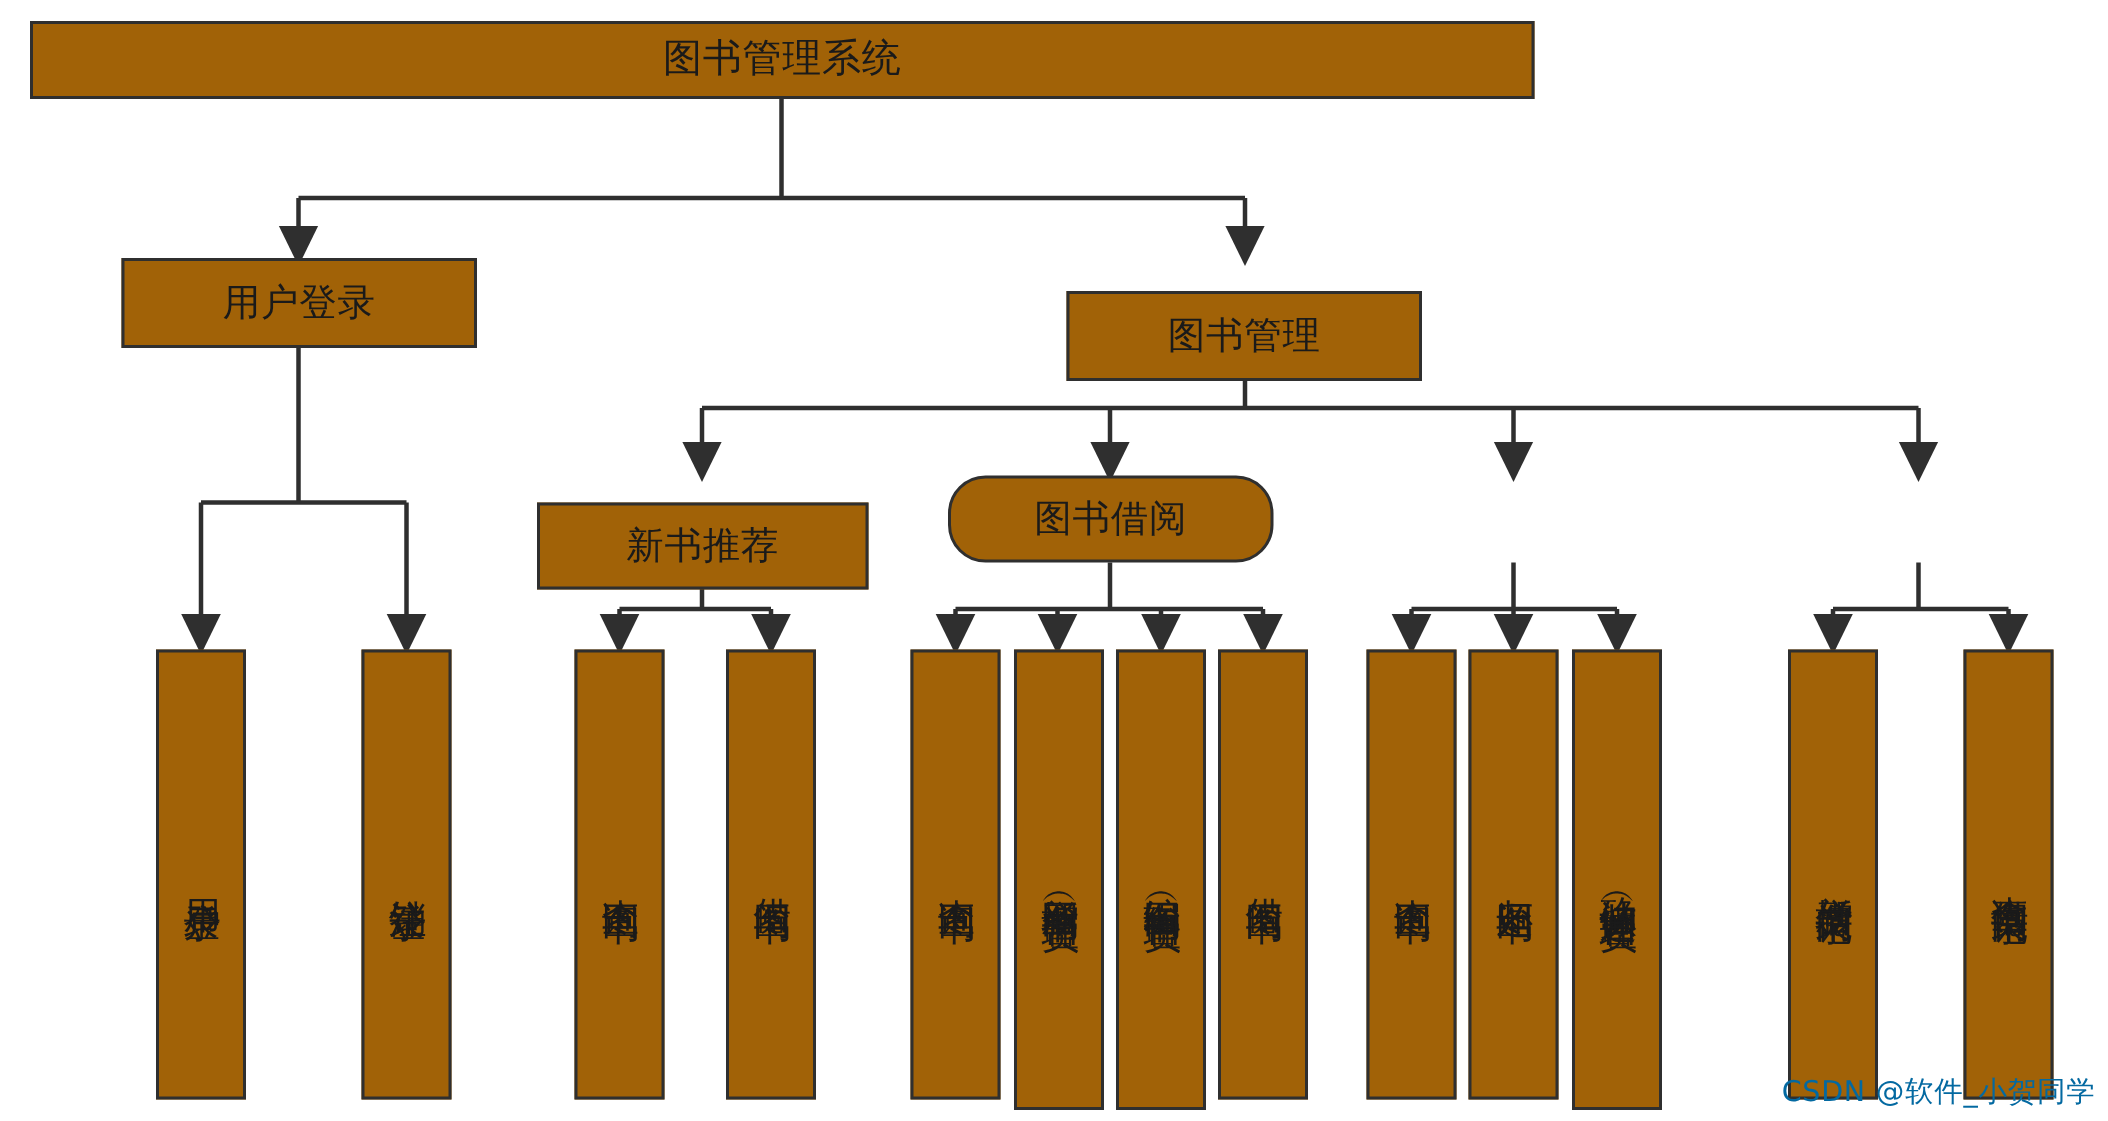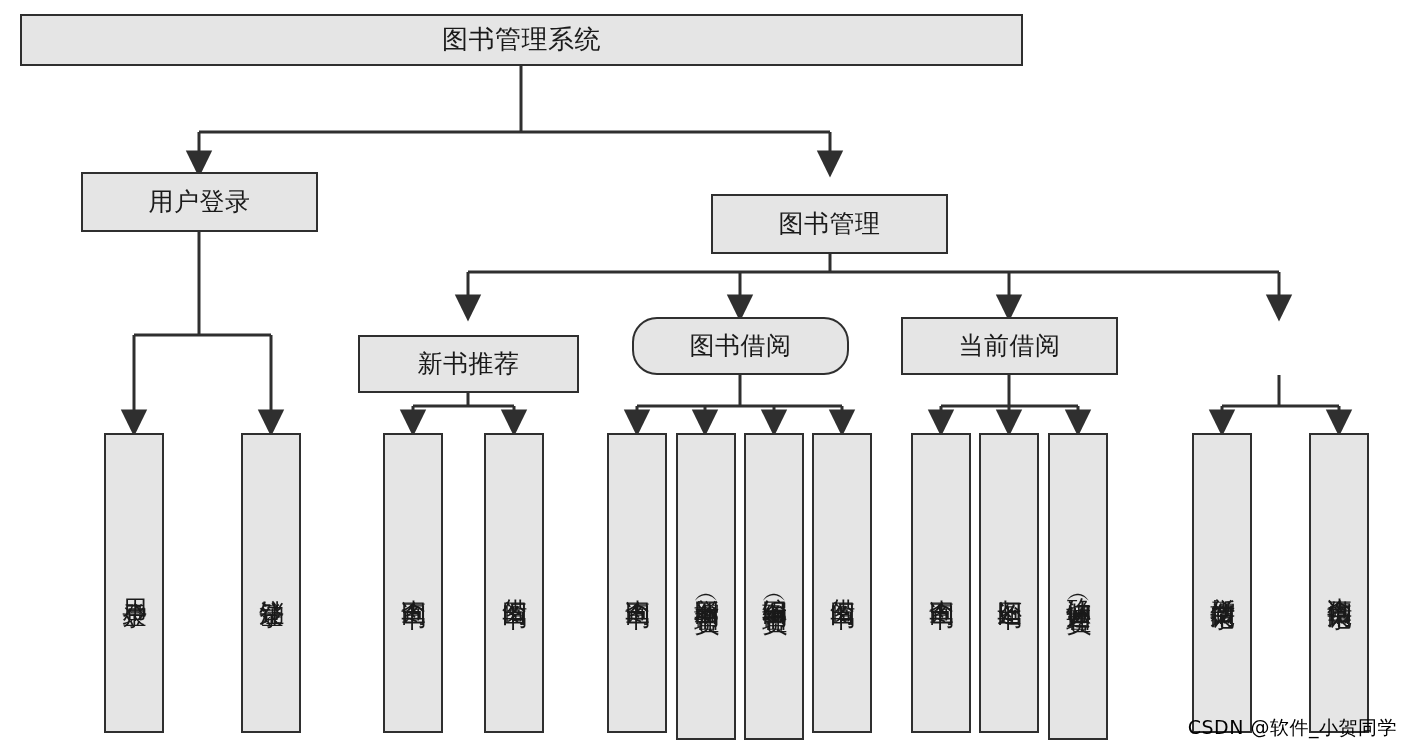--- a/index.html
+++ b/index.html
@@ -22,21 +22,21 @@
     left: 0;
     top: 0;
     width: 1405px;
     height: 747px;
     pointer-events: none;
   }
   .node {
     position: absolute;
     box-sizing: border-box;
     border: 2.5px solid #2f2f2f;
-    background: #e5e5e5;
+    background: #a16207;
     display: flex;
     align-items: center;
     justify-content: center;
     text-align: center;
     color: #1a1a1a;
     z-index: 2;
   }
   .node-label {
     display: block;
     white-space: pre-line;
@@ -59,21 +59,21 @@
     white-space: nowrap;
   }
   .node.root .node-label {
     font-size: 26px;
   }
   #watermark {
     position: absolute;
     right: 8px;
     bottom: 6px;
     font-size: 19px;
-    color: #000000;
+    color: #0369a1;
     letter-spacing: 0.5px;
     z-index: 5;
     white-space: nowrap;
   }
 </style>
 </head>
 <body>
 
 <div id="diagram-root">
 
@@ -140,23 +140,20 @@
   </div>
 
   <div class="node horizontal" style="left:358px; top:317px; width:221px; height:58px;margin-top:18px;">
     <span class="node-label">新书推荐</span>
   </div>
 
   <div class="node horizontal" style="left:632px; top:317px; width:217px; height:58px;border-radius:25px;">
     <span class="node-label">图书借阅</span>
   </div>
 
-  <div class="node horizontal" style="left:901px; top:317px; width:217px; height:58px;">
-    <span class="node-label">当前借阅</span>
-  </div>
 
 
   <div class="node vertical" style="left:104px; top:433px; width:60px; height:300px;">
     <span class="node-label">用户登录</span>
   </div>
 
   <div class="node vertical" style="left:241px; top:433px; width:60px; height:300px;">
     <span class="node-label">注销登录</span>
   </div>
 

